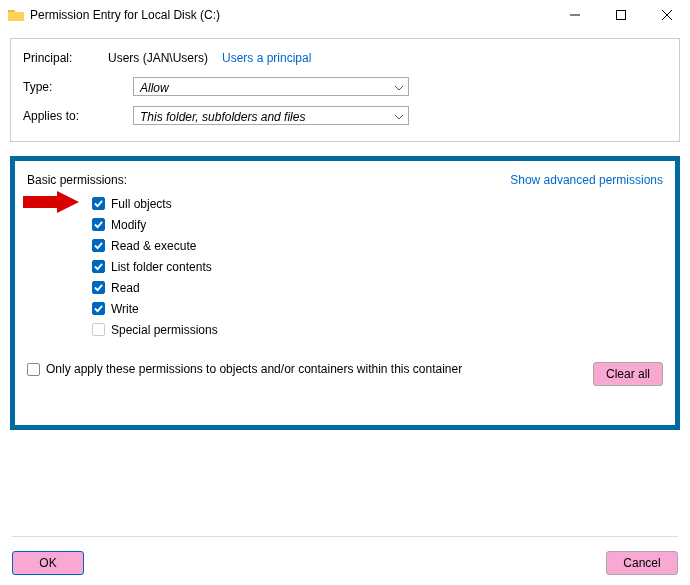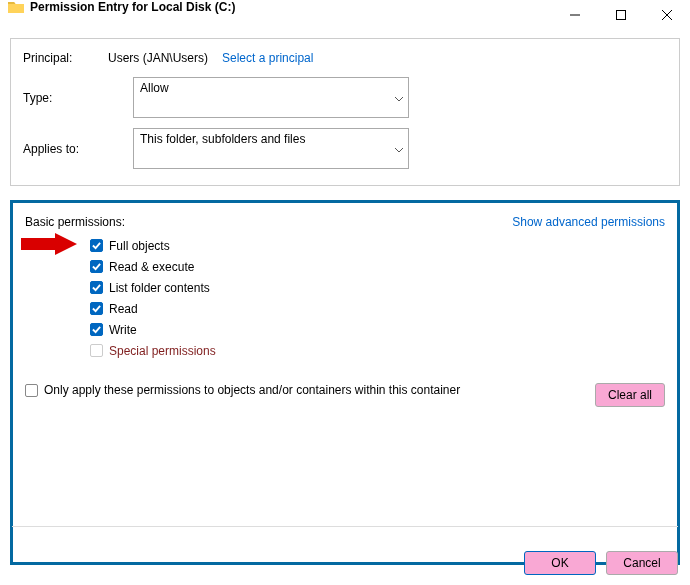--- a/index.html
+++ b/index.html
@@ -11,24 +11,23 @@
       margin: 0;
       padding: 0;
       width: 690px;
       height: 585px;
       background: #fff;
       color: #000;
       position: relative;
     }
     .title-bar {
       display: flex;
-      align-items: flex-start;
+      align-items: center;
       height: 30px;
       padding: 0 0 0 8px;
-      font-weight: bold;
     }
     .folder-icon {
       width: 16px;
       height: 14px;
       margin-right: 6px;
     }
     .title-text {
       flex: 1;
     }
     .window-controls {
@@ -79,37 +78,38 @@
     }
     .form-label {
       width: 85px;
     }
     .select-wrap {
       position: relative;
       width: 276px;
     }
     .select {
       border: 1px solid #aaa;
-      height: 41px;
+      height: 19px;
       line-height: 21px;
       padding: 0 22px 0 6px;
       background: #fff;
       cursor: pointer;
+      font-style: italic;
     }
     .select-chev {
       position: absolute;
       right: 6px;
       top: 50%;
       transform: translateY(-50%);
       pointer-events: none;
     }
     .panel2 {
-      border: 3px solid #0369a1;
+      border: 5px solid #0369a1;
       padding: 12px 12px 16px 12px;
-      height: 365px;
+      height: 274px;
       position: relative;
     }
     .perm-header {
       display: flex;
       justify-content: space-between;
       margin-bottom: 6px;
     }
     .perm-list {
       margin-left: 65px;
     }
@@ -133,21 +133,21 @@
       border-color: #0067c0;
     }
     .chk.disabled {
       border-color: #ccc;
     }
     .chk svg {
       width: 9px;
       height: 9px;
     }
     .perm-disabled {
-      color: #7f1d1d;
+      color: #000000;
     }
     .arrow {
       position: absolute;
       left: 8px;
       top: 30px;
       width: 56px;
       height: 22px;
     }
     .bottom-in-panel {
       display: flex;
@@ -167,23 +167,23 @@
       text-align: center;
       border-radius: 3px;
       cursor: pointer;
     }
     .footer {
       position: absolute;
       bottom: 10px;
       right: 12px;
       left: 12px;
       border-top: 1px solid #ddd;
-      padding-top: 24px;
-      display: flex;
-      justify-content: flex-end;
+      padding-top: 14px;
+      display: flex;
+      justify-content: space-between;
       gap: 10px;
     }
     .footer .btn {
       width: 72px;
     }
     .btn-ok {
       border-color: #0067c0;
     }
   </style>
 </head>
@@ -216,21 +216,21 @@
     </button>
   </div>
 </div>
 
 <div class="content">
 
   <div class="panel">
     <div class="top-row">
       <span class="top-label">Principal:</span>
       <span class="top-value">Users (JAN\Users)</span>
-      <span class="top-link">Select a principal</span>
+      <span class="top-link">Users a principal</span>
     </div>
 
     <div class="form-row">
       <span class="form-label">Type:</span>
       <div class="select-wrap">
         <div class="select">Allow</div>
         <span class="select-chev">
           <svg width="8" height="5" viewBox="0 0 8 5">
               <path d="M0 0 L4 4 L8 0" fill="none" stroke="#555" stroke-width="1"></path>
             </svg>
@@ -270,20 +270,28 @@
             </svg>
           </span>
           <span>Full objects</span>
         </div>
         <div class="perm-item">
           <span class="chk checked">
             <svg viewBox="0 0 10 10">
               <path d="M1 5 L4 8 L9 2" fill="none" stroke="#fff" stroke-width="2"></path>
             </svg>
           </span>
+          <span>Modify</span>
+        </div>
+        <div class="perm-item">
+          <span class="chk checked">
+            <svg viewBox="0 0 10 10">
+              <path d="M1 5 L4 8 L9 2" fill="none" stroke="#fff" stroke-width="2"></path>
+            </svg>
+          </span>
           <span>Read &amp; execute</span>
         </div>
         <div class="perm-item">
           <span class="chk checked">
             <svg viewBox="0 0 10 10">
               <path d="M1 5 L4 8 L9 2" fill="none" stroke="#fff" stroke-width="2"></path>
             </svg>
           </span>
           <span>List folder contents</span>
         </div>

